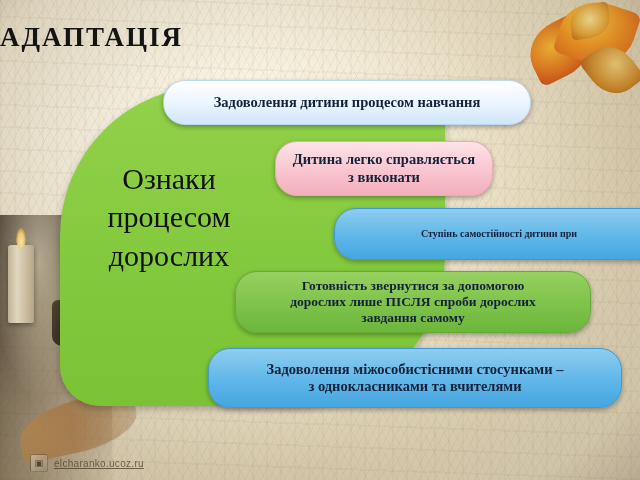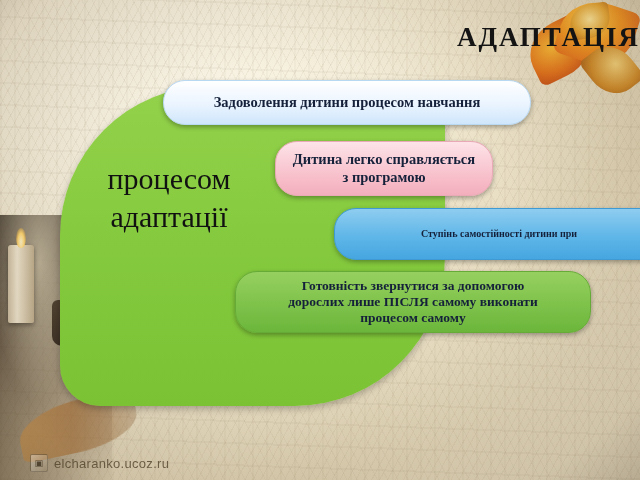--- a/index.html
+++ b/index.html
@@ -127,21 +127,21 @@
     width: 40px; height: 34px;
     background: radial-gradient(ellipse at 50% 45%, #ffe79a 0%, #e8a732 60%, #bb6a15 100%);
     transform: rotate(-8deg);
   }
   
   .title {
     position: absolute;
     left: 0;
     right: 0;
     top: 22px;
-    text-align: right;
+    text-align: left;
     font-family: "Liberation Serif", serif;
     font-size: 27px;
     font-weight: 700;
     letter-spacing: 2px;
     color: #141414;
   }
   
   .green-shape {
     position: absolute;
     left: 60px;
@@ -237,23 +237,24 @@
     background: linear-gradient(135deg, rgba(255,255,255,0.5), rgba(150,130,95,0.35));
     font-size: 9px;
     color: #3a2f1d;
     display: flex;
     align-items: center;
     justify-content: center;
     font-family: "Liberation Sans", sans-serif;
   }
   .wm-text {
     font-family: "Liberation Sans", sans-serif;
-    font-size: 13px;
+    font-size: 10px;
     color: #4a3c26;
     letter-spacing: 0.3px;
+    text-decoration: underline;
   }
 </style>
 </head>
 <body>
 
 <div id="slide">
 
   <div class="bg-base"></div>
   <div class="bg-texture"></div>
   <div class="bg-script"></div>
@@ -268,50 +269,57 @@
   <div class="leaf leaf-a"></div>
   <div class="leaf leaf-c"></div>
   <div class="leaf leaf-d"></div>
 
   <div class="bg-vignette"></div>
 
   <div class="title">АДАПТАЦІЯ</div>
 
   <div class="green-shape"></div>
   <div class="green-label">
+    <div>Ознаки</div>
     <div>процесом</div>
-    <div>адаптації</div>
+    <div>дорослих</div>
   </div>
 
   <div class="bar bar-1">
     <div>
       <span>Задоволення дитини процесом навчання</span>
     </div>
   </div>
 
   <div class="bar bar-2">
     <div>
       <span>Дитина легко справляється</span>
-      <span>з програмою</span>
+      <span>з виконати</span>
     </div>
   </div>
 
   <div class="bar bar-3">
     <div>
       <span>Ступінь самостійності дитини при</span>
     </div>
   </div>
 
   <div class="bar bar-4">
     <div>
       <span>Готовність звернутися за допомогою</span>
-      <span>дорослих лише ПІСЛЯ самому виконати</span>
-      <span>процесом самому</span>
-    </div>
-  </div>
-
+      <span>дорослих лише ПІСЛЯ спроби дорослих</span>
+      <span>завдання самому</span>
+    </div>
+  </div>
+
+  <div class="bar bar-5">
+    <div>
+      <span>Задоволення міжособистісними стосунками –</span>
+      <span>з однокласниками та вчителями</span>
+    </div>
+  </div>
 
   <div class="watermark">
     <div class="wm-mark">▣</div>
     <div class="wm-text">elcharanko.ucoz.ru</div>
   </div>
 
 </div>
 
 </body></html>

